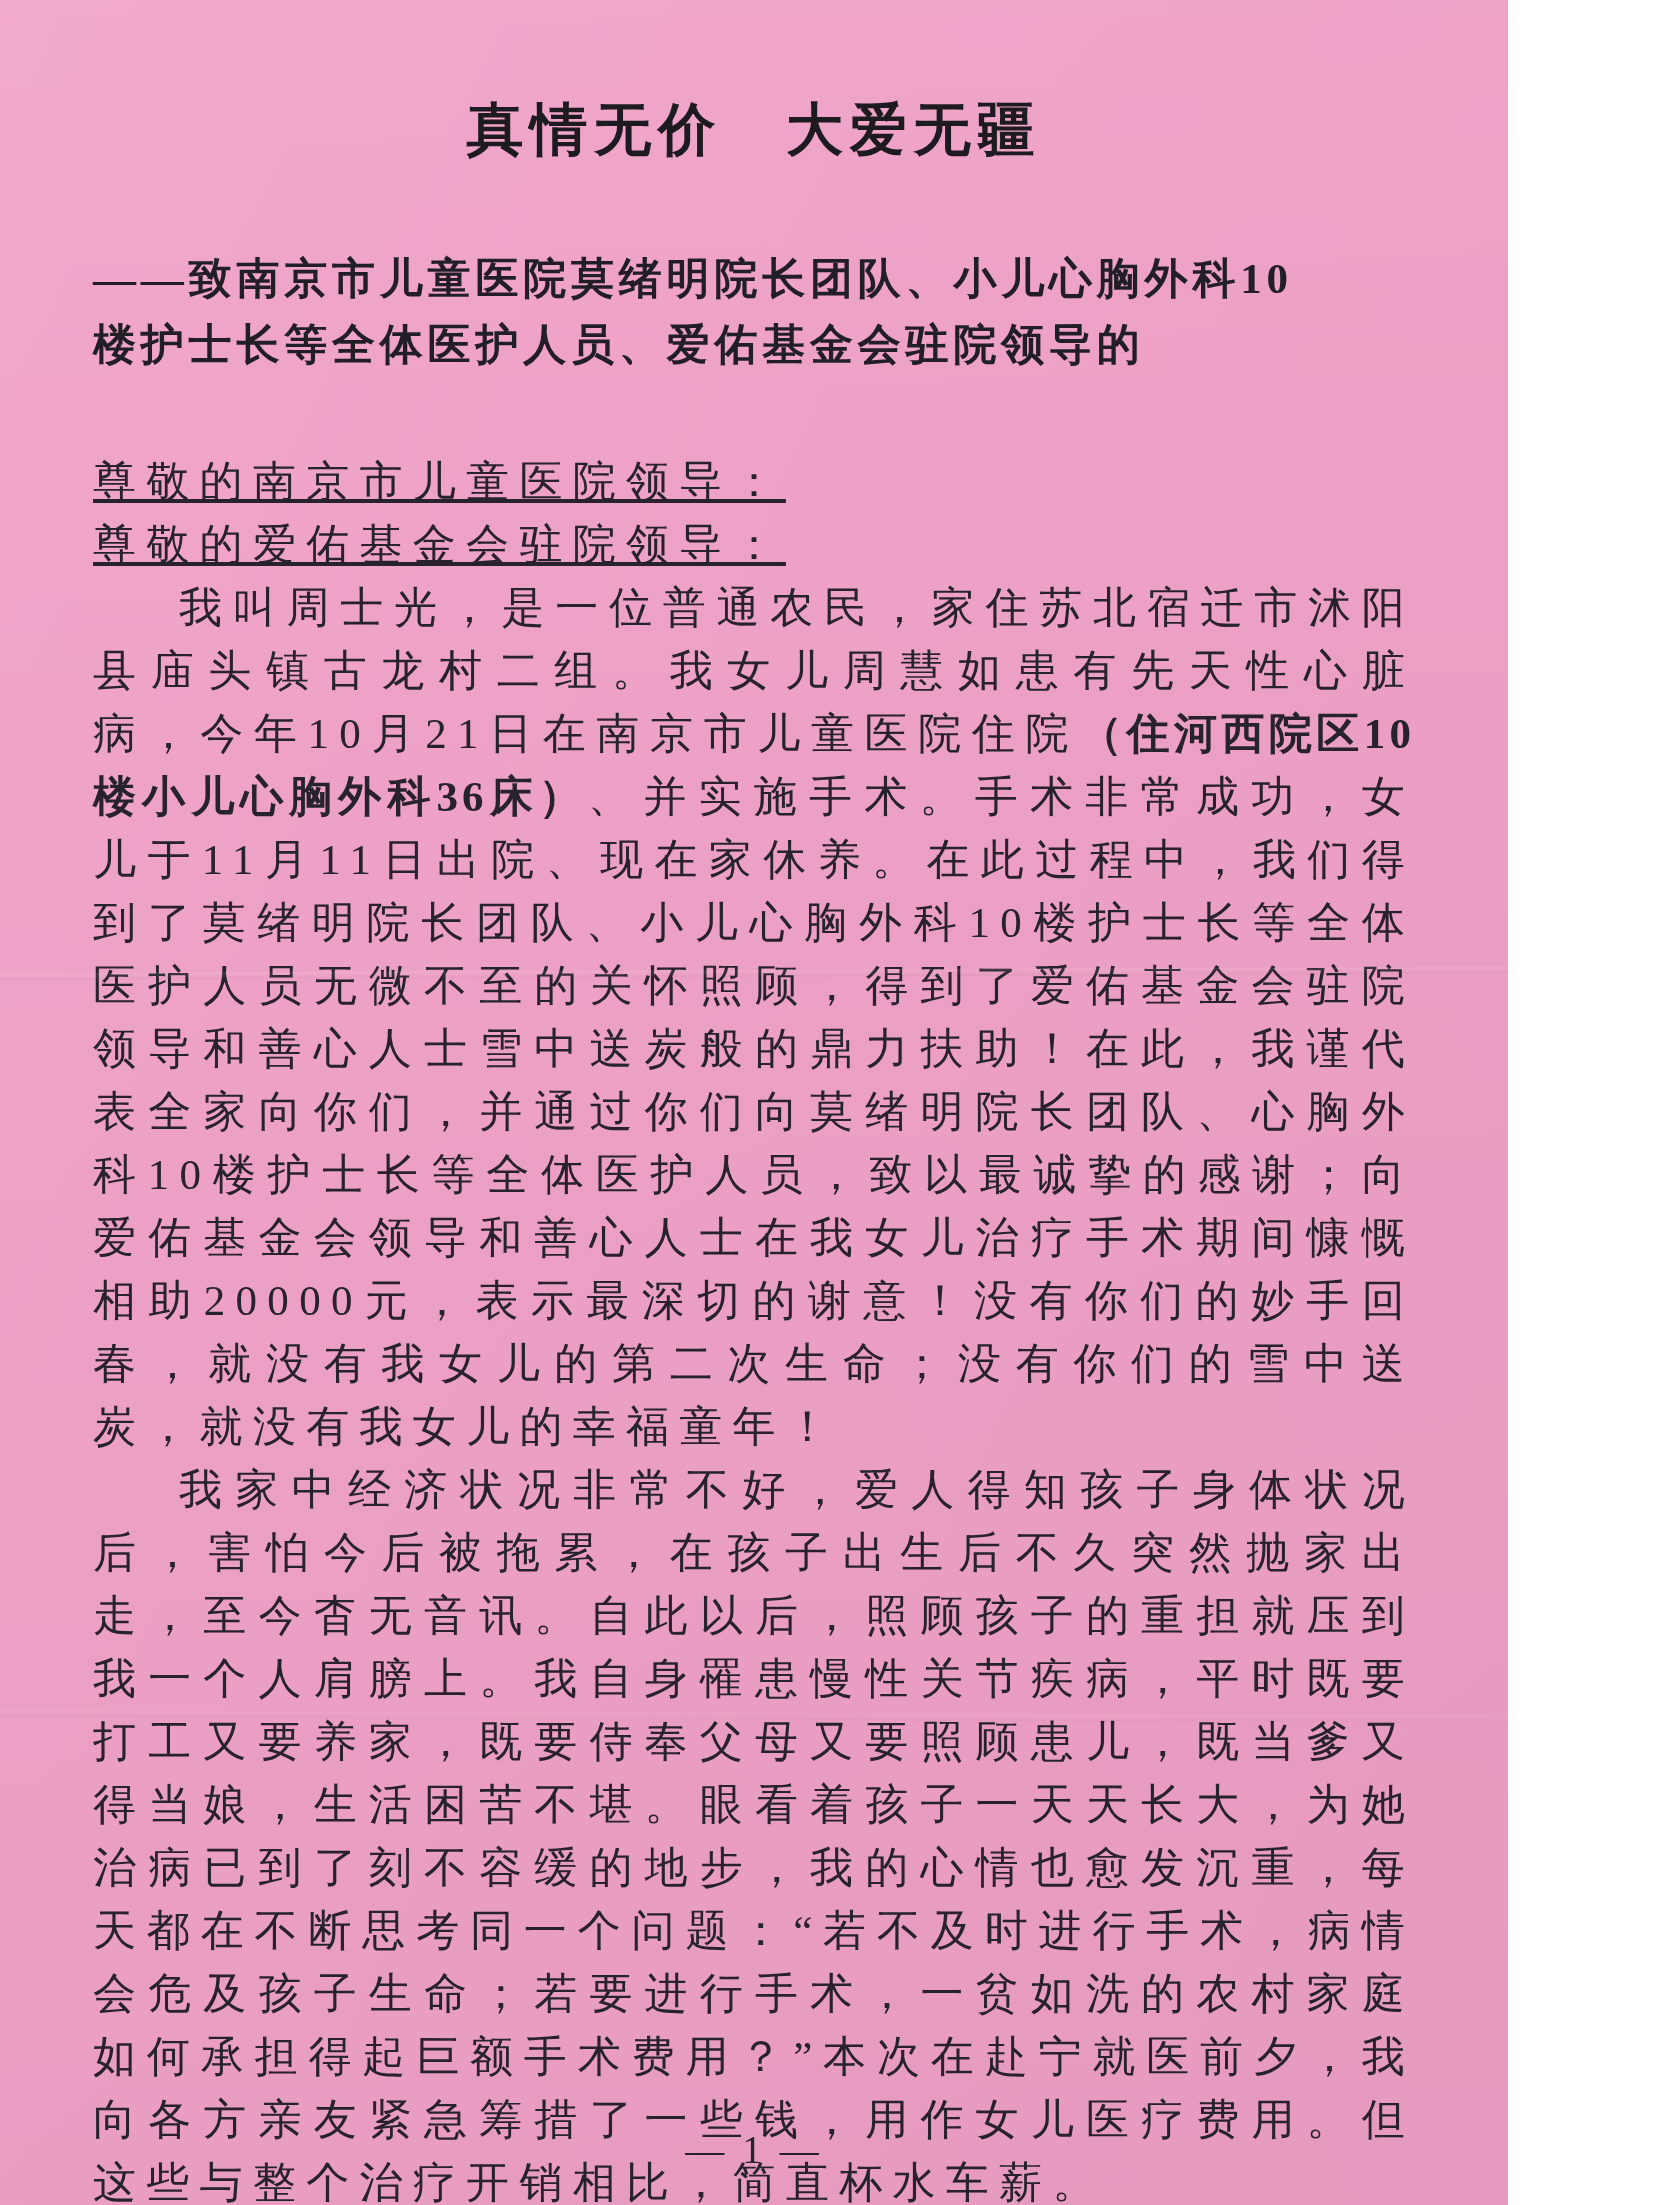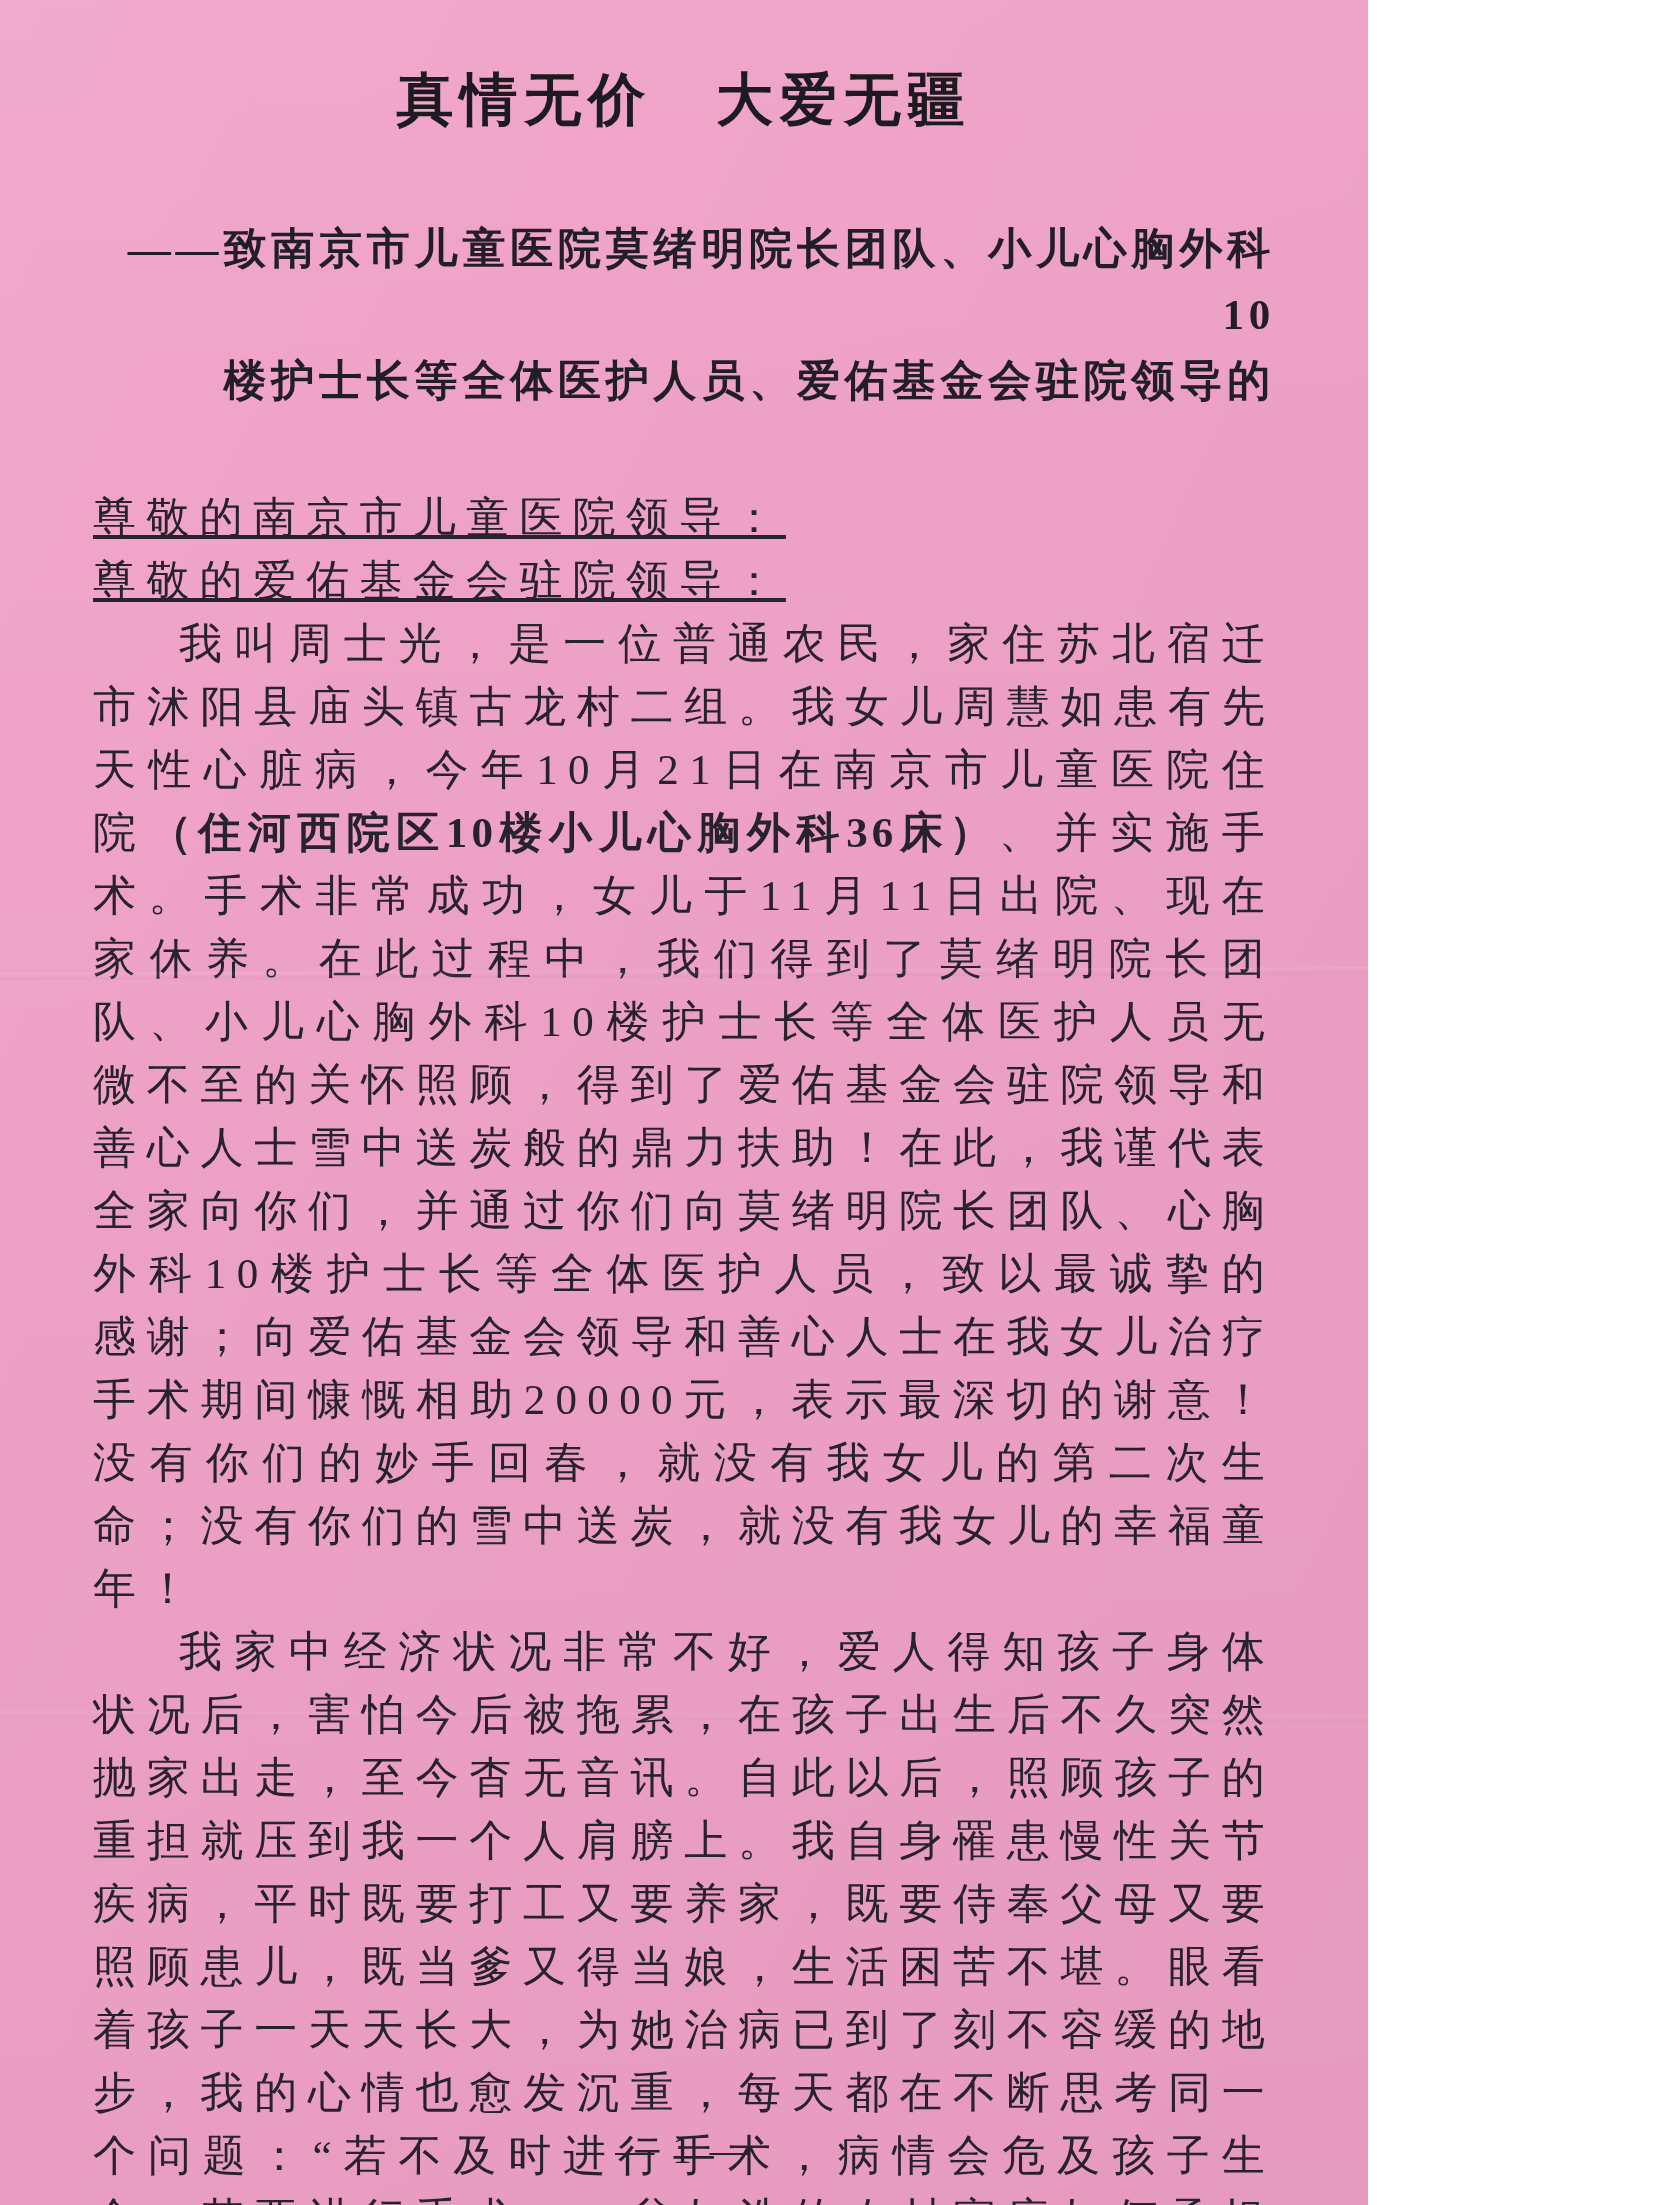--- a/index.html
+++ b/index.html
@@ -1,21 +1,21 @@
 <!DOCTYPE html>
 <html style="font-size:11px"><head>
 <meta charset="utf-8">
 <style>
   html, body { margin: 0; padding: 0; }
   .page {
     position: relative;
-    width: 1368px;
+    width: 1508px;
     height: 2205px;
     box-sizing: border-box;
-    padding: 62px 93px 0 93px;
+    padding: 92px 93px 0 93px;
     background:
       linear-gradient(115deg, rgba(255,255,255,0.05) 0%, rgba(255,255,255,0) 30%, rgba(120,40,90,0.04) 100%),
       linear-gradient(180deg, rgba(255,255,255,0.04) 0%, rgba(0,0,0,0.00) 20%, rgba(0,0,0,0.025) 100%),
       #efa2c7;
     color: #27222b;
     font-family: "Liberation Serif", "DejaVu Serif", serif;
     overflow: hidden;
   }
   .crease-h {
     position: absolute;
@@ -30,21 +30,21 @@
     margin: 0 0 77px 0;
     text-align: center;
     font-family: "Liberation Sans", "DejaVu Sans", sans-serif;
     font-weight: 900;
     font-size: 57px;
     letter-spacing: 6.9px;
     color: #1d1a20;
   }
   .subtitle {
     margin: 0 0 72px 0;
-    text-align: right;
+    text-align: left;
     font-weight: bold;
     font-size: 43px;
     line-height: 66px;
     letter-spacing: 4.8px;
     color: #221e26;
   }
   .subtitle .sub-line { display: block; }
   .body-text {
     font-size: 43px;
     line-height: 63px;

